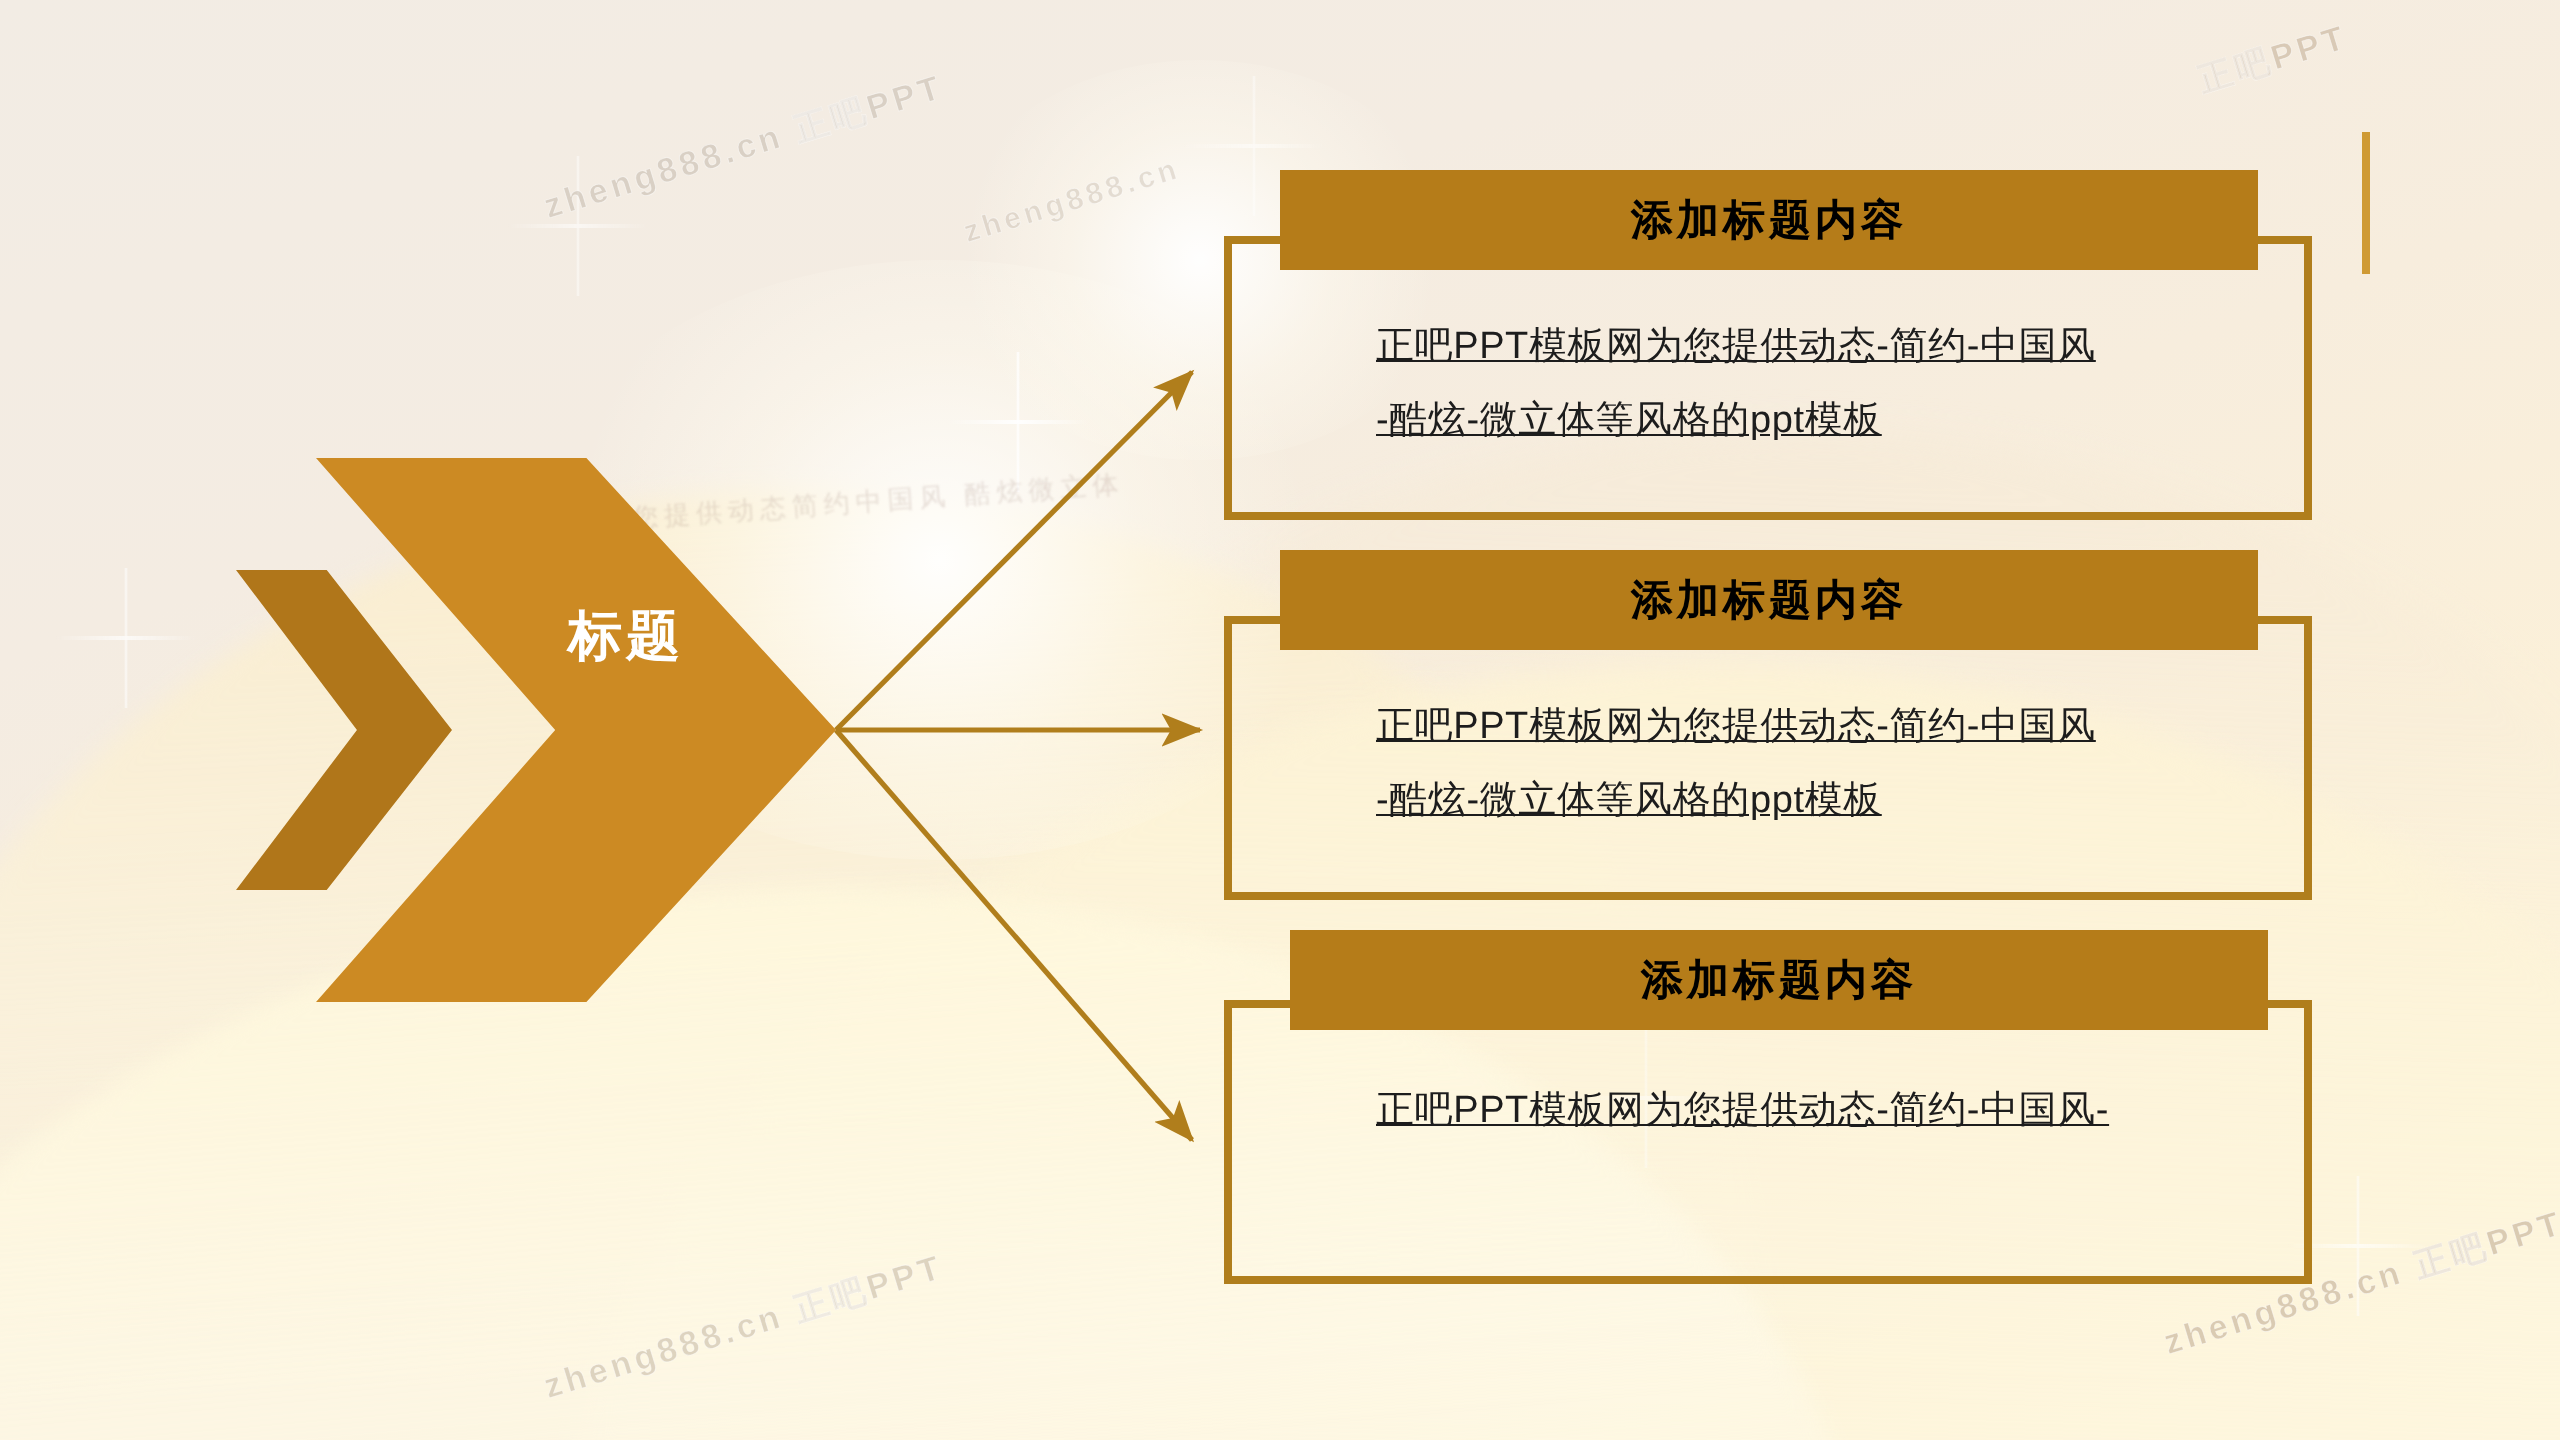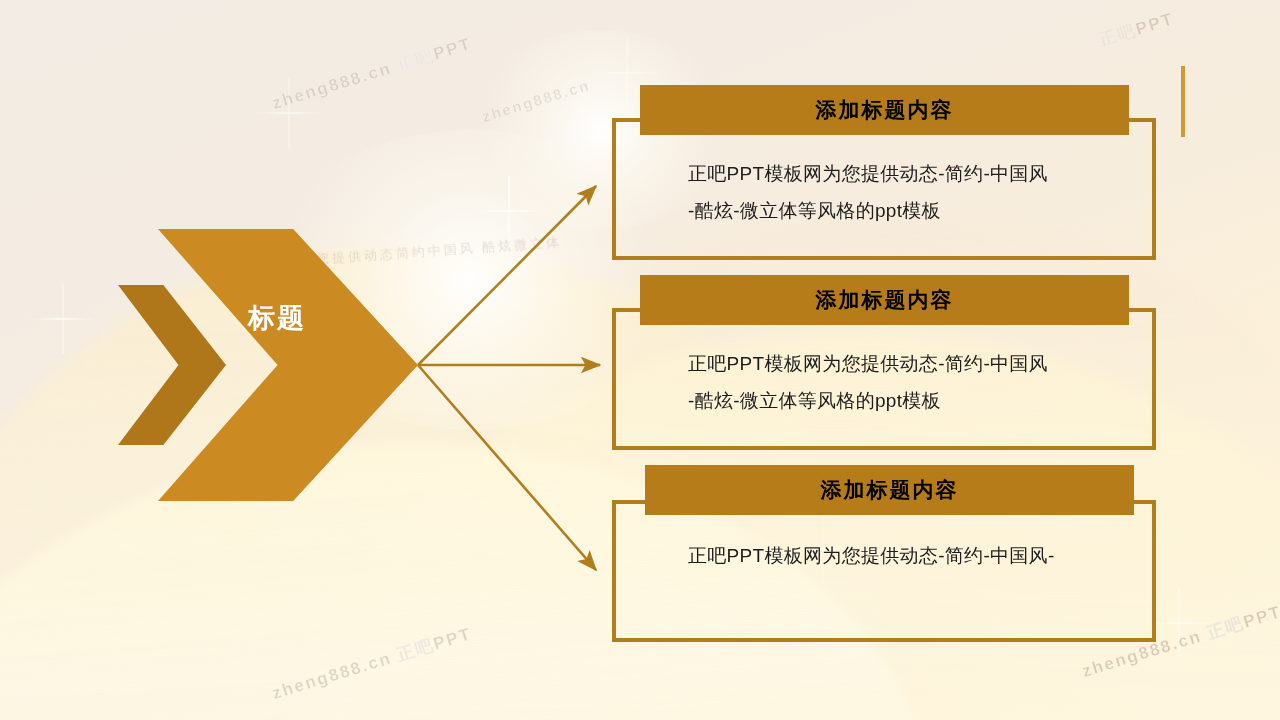--- a/index.html
+++ b/index.html
@@ -159,21 +159,21 @@
   }
   .chev-label {
     position: absolute;
     left: 248px; top: 298px;
     width: 130px;
     color: #ffffff;
     font-size: 27px;
     font-weight: bold;
     line-height: 1.55;
     letter-spacing: 2px;
-    text-align: left;
+    text-align: center;
   }
 
   
   .arrows { position: absolute; left: 0; top: 0; width: 1280px; height: 720px; }
 
   
   .card { position: absolute; }
   .card-body {
     position: absolute;
     border: 4px solid #b07e1c;
@@ -191,20 +191,21 @@
     align-items: center;
     justify-content: center;
     box-sizing: border-box;
   }
   .card-text {
     position: absolute;
     color: #1d1d1d;
     font-size: 19px;
     line-height: 1.95;
     letter-spacing: 0.3px;
+    text-decoration: underline;
   }
 
   
   #card1 .card-body   { left: 612px; top: 118px; width: 544px; height: 142px; }
   #card1 .card-header { left: 640px; top: 85px;  width: 489px; height: 50px; }
   #card1 .card-text   { left: 688px; top: 155px; width: 430px; }
 
   
   #card2 .card-body   { left: 612px; top: 308px; width: 544px; height: 142px; }
   #card2 .card-header { left: 640px; top: 275px; width: 489px; height: 50px; }

